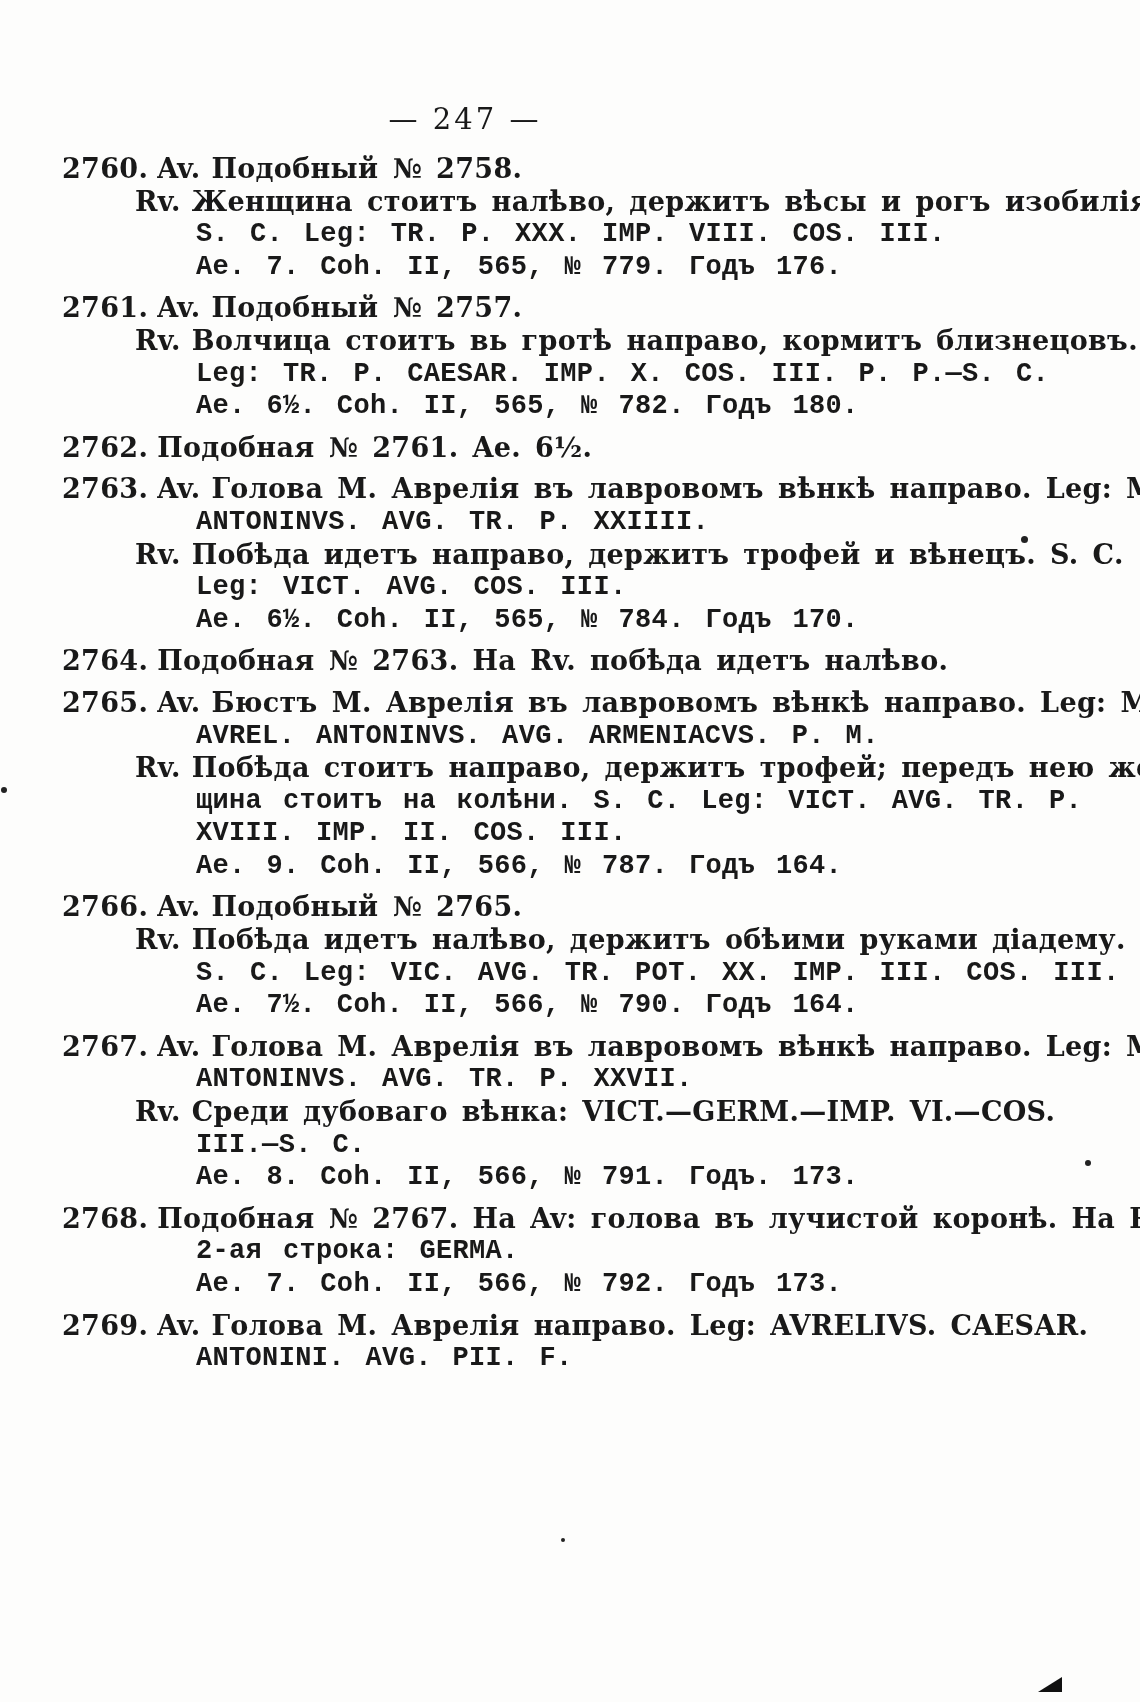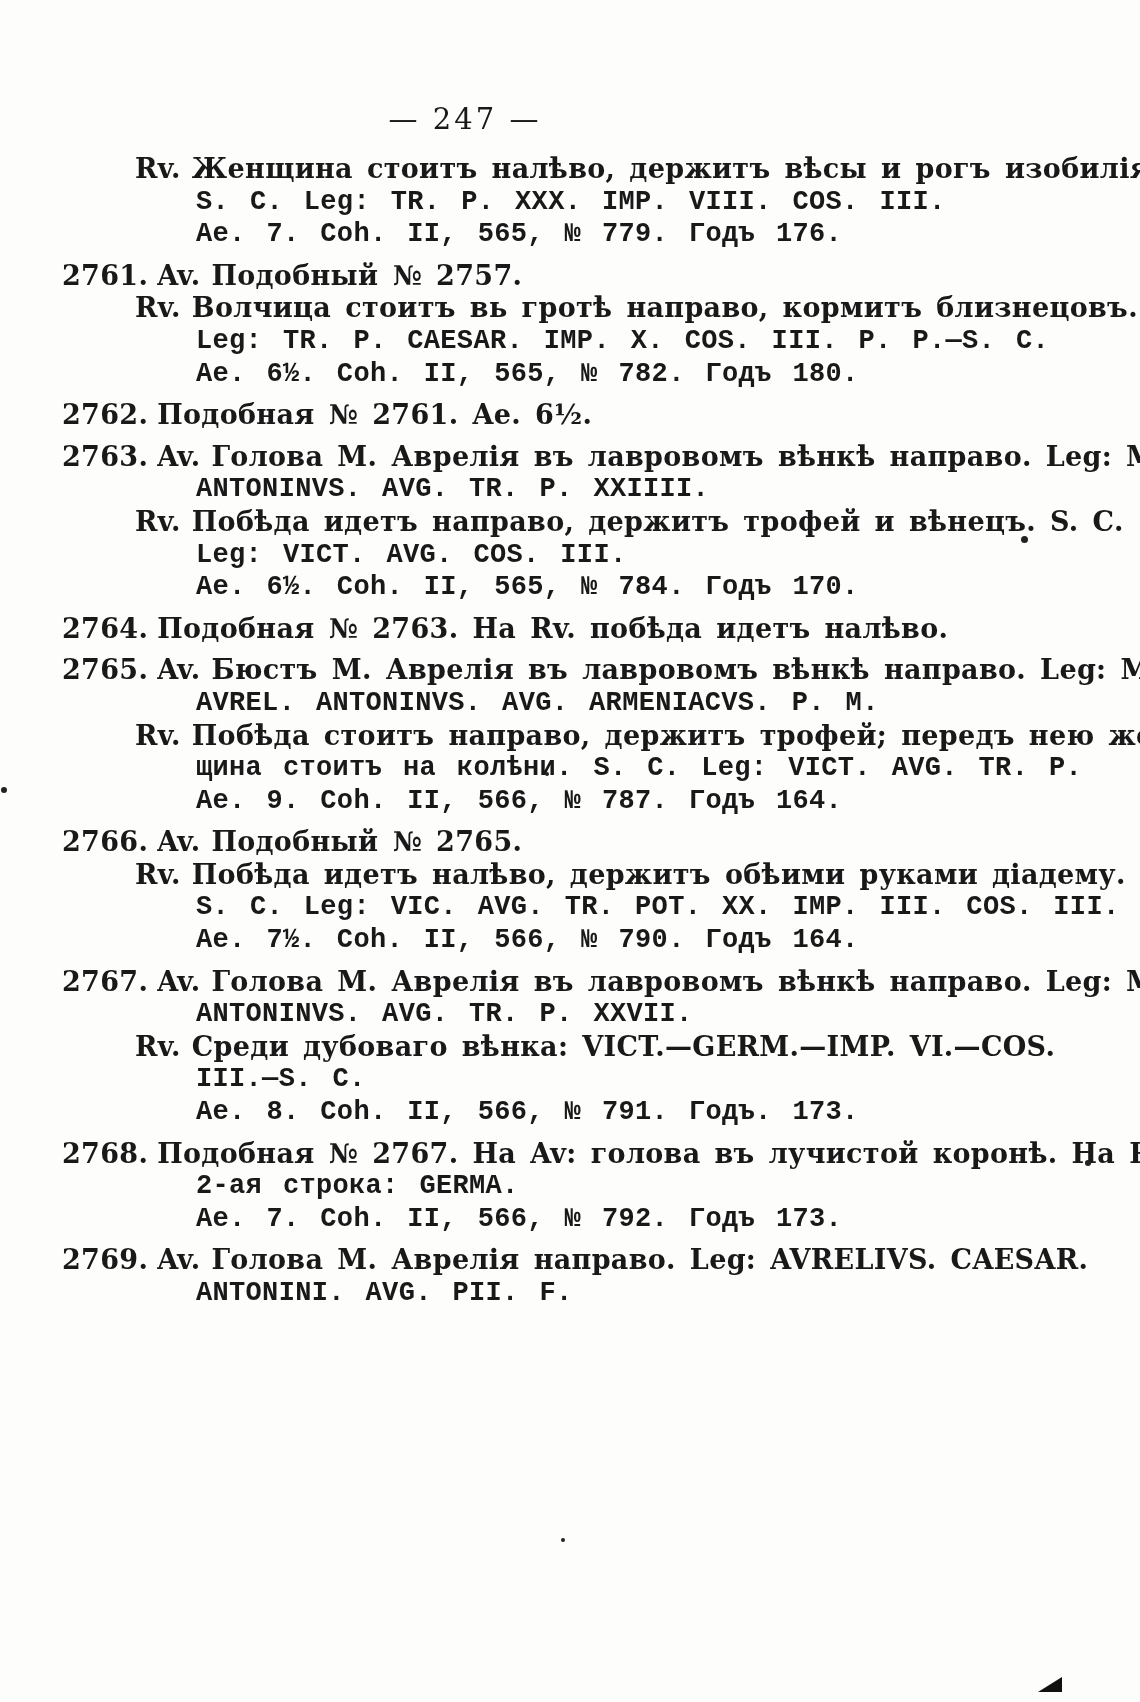--- a/index.html
+++ b/index.html
@@ -41,20 +41,21 @@
   }
 </style>
 </head>
 <body>
 
 <div class="page-header">— 247 —</div>
 
 <div class="content">
 
   <div class="entry">
+    <div class="line"><span class="num">2760.</span><span class="lbl">Av.</span><span>Подобный № 2758.</span></div>
     <div class="line l1"><span class="lbl">Rv.</span><span>Женщина стоитъ налѣво, держитъ вѣсы и рогъ изобилія.</span></div>
     <div class="line l2"><span>S. C. Leg: TR. P. XXX. IMP. VIII. COS. III.</span></div>
     <div class="line l2"><span>Ae. 7. Coh. II, 565, № 779. Годъ 176.</span></div>
   </div>
 
   <div class="entry">
     <div class="line"><span class="num">2761.</span><span class="lbl">Av.</span><span>Подобный № 2757.</span></div>
     <div class="line l1"><span class="lbl">Rv.</span><span>Волчица стоитъ вь гротѣ направо, кормитъ близнецовъ.</span></div>
     <div class="line l2"><span>Leg: TR. P. CAESAR. IMP. X. COS. III. P. P.—S. C.</span></div>
     <div class="line l2"><span>Ae. 6½. Coh. II, 565, № 782. Годъ 180.</span></div>
@@ -74,20 +75,21 @@
 
   <div class="entry">
     <div class="line"><span class="num">2764.</span><span>Подобная № 2763. На Rv. побѣда идетъ налѣво.</span></div>
   </div>
 
   <div class="entry">
     <div class="line"><span class="num">2765.</span><span class="lbl">Av.</span><span>Бюстъ М. Аврелія въ лавровомъ вѣнкѣ направо. Leg: M.</span></div>
     <div class="line l2"><span>AVREL. ANTONINVS. AVG. ARMENIACVS. P. M.</span></div>
     <div class="line l1"><span class="lbl">Rv.</span><span>Побѣда стоитъ направо, держитъ трофей; передъ нею жен-</span></div>
     <div class="line l2"><span>щина стоитъ на колѣни. S. C. Leg: VICT. AVG. TR. P.</span></div>
+    <div class="line l2"><span>XVIII. IMP. II. COS. III.</span></div>
     <div class="line l2"><span>Ae. 9. Coh. II, 566, № 787. Годъ 164.</span></div>
   </div>
 
   <div class="entry">
     <div class="line"><span class="num">2766.</span><span class="lbl">Av.</span><span>Подобный № 2765.</span></div>
     <div class="line l1"><span class="lbl">Rv.</span><span>Побѣда идетъ налѣво, держитъ обѣими руками діадему.</span></div>
     <div class="line l2"><span>S. C. Leg: VIC. AVG. TR. POT. XX. IMP. III. COS. III.</span></div>
     <div class="line l2"><span>Ae. 7½. Coh. II, 566, № 790. Годъ 164.</span></div>
   </div>
 

